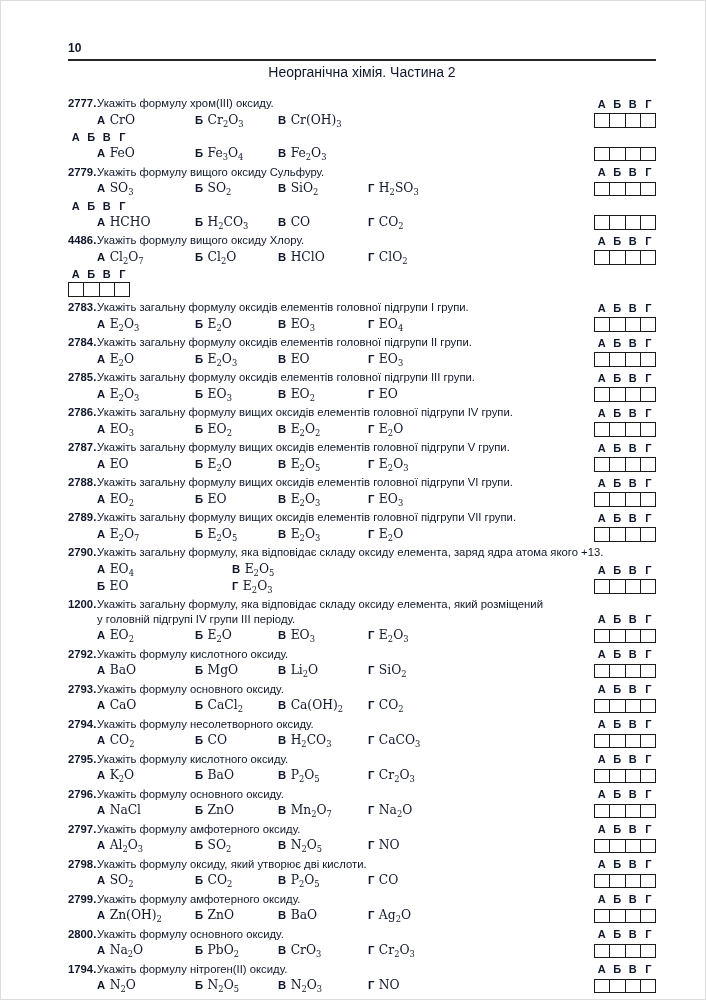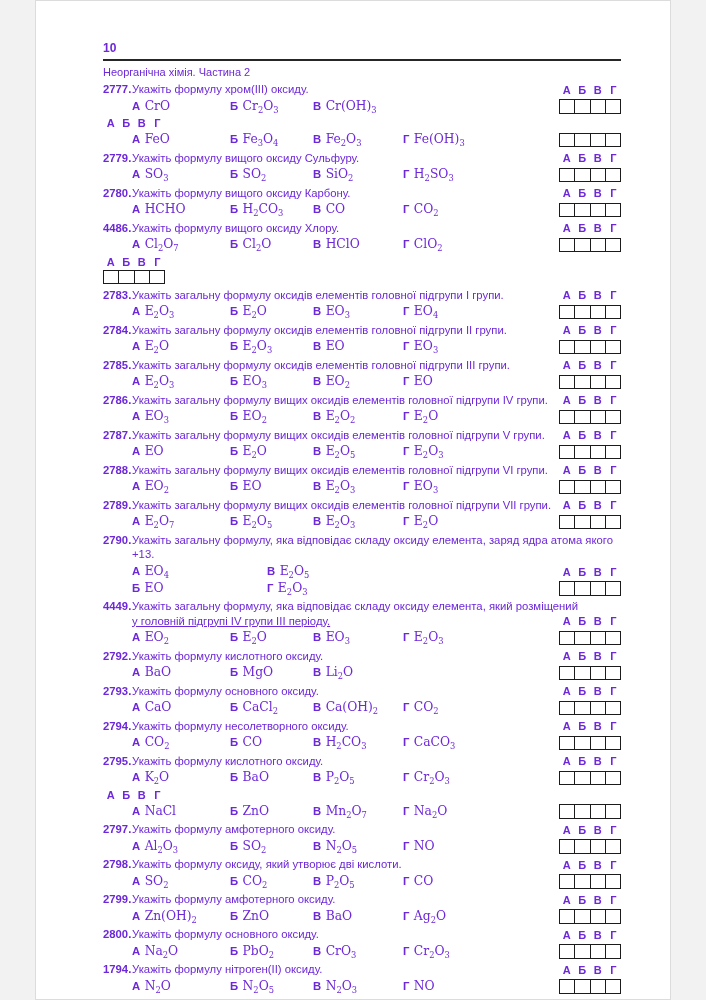--- a/index.html
+++ b/index.html
@@ -1,44 +1,44 @@
 <!DOCTYPE html>
 <html><head>
 <meta charset="utf-8">
 <style>
   html,body { margin:0; padding:0; background:#f2f2f2; }
   .page {
     position:relative;
-    width:636px; height:1000px;
+    width:706px; height:1000px;
     margin:0 auto;
     background:#ffffff;
     box-shadow: inset 0 0 0 1px #dcdcdc;
     font-family:"Liberation Sans", sans-serif;
-    color:#6d28d9;
+    color:#0f172a;
     overflow:hidden;
     box-sizing:border-box;
   }
   .content { padding:40px 50px 0 68px; }
 
   
   .header-top { line-height:13px; }
   .page-num { font-weight:bold; font-size:12px; }
   .header-rule { height:2px; background:#262626; margin:4px 0 5px 0; }
-  .header-bottom { text-align:left; font-size:11px; line-height:13px; }
-  .questions { margin-top:3px; }
+  .header-bottom { text-align:center; font-size:14px; line-height:13px; }
+  .questions { margin-top:17px; }
 
   
   .question { margin-bottom:3.5px; }
   .qrow { display:flex; justify-content:space-between; align-items:flex-end; }
   .qtext {
     font-size:11.3px; line-height:14.5px;
     padding-left:29px; text-indent:-29px;
     flex:1 1 auto;
   }
-  .qtext.cont { text-indent:0;text-decoration:underline; }
+  .qtext.cont { text-indent:0; }
   .qnum { display:inline-block; width:29px; text-indent:0; font-weight:bold; }
 
   
   .opts {
     display:grid;
     grid-template-columns:98px 83px 90px auto;
     padding-left:29px;
     line-height:16px;
     flex:1 1 auto;
     align-items:end;
@@ -109,21 +109,20 @@
               <span class="alet">Б</span>
               <span class="alet">В</span>
               <span class="alet">Г</span>
             </div>
           </div>
           <div class="qrow">
             <div class="opts">
               <span class="opt"><b class="olet">А</b> <span class="formula">FeO</span></span>
               <span class="opt"><b class="olet">Б</b> <span class="formula">Fe<sub>3</sub>O<sub>4</sub></span></span>
               <span class="opt"><b class="olet">В</b> <span class="formula">Fe<sub>2</sub>O<sub>3</sub></span></span>
-              <span class="opt"><b class="olet">Г</b> <span class="formula">Fe(OH)<sub>3</sub></span></span>
             </div>
             <div class="agrid-boxes">
               <div class="abox"></div>
               <div class="abox"></div>
               <div class="abox"></div>
               <div class="abox"></div>
             </div>
           </div>
         </section>
         <section class="question">
@@ -146,21 +145,20 @@
             <div class="agrid-boxes">
               <div class="abox"></div>
               <div class="abox"></div>
               <div class="abox"></div>
               <div class="abox"></div>
             </div>
           </div>
         </section>
         <section class="question">
           <div class="qrow">
-            <div class="qtext"><b class="qnum">2780.</b>Укажіть формулу вищого оксиду Карбону.</div>
             <div class="agrid-letters">
               <span class="alet">А</span>
               <span class="alet">Б</span>
               <span class="alet">В</span>
               <span class="alet">Г</span>
             </div>
           </div>
           <div class="qrow">
             <div class="opts">
               <span class="opt"><b class="olet">А</b> <span class="formula">HCHO</span></span>
@@ -418,21 +416,21 @@
             <div class="agrid-boxes">
               <div class="abox"></div>
               <div class="abox"></div>
               <div class="abox"></div>
               <div class="abox"></div>
             </div>
           </div>
         </section>
         <section class="question">
           <div class="qrow">
-            <div class="qtext"><b class="qnum">4449.</b>Укажіть загальну формулу, яка відповідає складу оксиду елемента, який розміщений</div>
+            <div class="qtext"><b class="qnum">1200.</b>Укажіть загальну формулу, яка відповідає складу оксиду елемента, який розміщений</div>
           </div>
           <div class="qrow">
             <div class="qtext cont">у головній підгрупі IV групи III періоду.</div>
             <div class="agrid-letters">
               <span class="alet">А</span>
               <span class="alet">Б</span>
               <span class="alet">В</span>
               <span class="alet">Г</span>
             </div>
           </div>
@@ -459,20 +457,21 @@
               <span class="alet">Б</span>
               <span class="alet">В</span>
               <span class="alet">Г</span>
             </div>
           </div>
           <div class="qrow">
             <div class="opts">
               <span class="opt"><b class="olet">А</b> <span class="formula">BaO</span></span>
               <span class="opt"><b class="olet">Б</b> <span class="formula">MgO</span></span>
               <span class="opt"><b class="olet">В</b> <span class="formula">Li<sub>2</sub>O</span></span>
+              <span class="opt"><b class="olet">Г</b> <span class="formula">SiO<sub>2</sub></span></span>
             </div>
             <div class="agrid-boxes">
               <div class="abox"></div>
               <div class="abox"></div>
               <div class="abox"></div>
               <div class="abox"></div>
             </div>
           </div>
         </section>
         <section class="question">
@@ -545,20 +544,21 @@
             <div class="agrid-boxes">
               <div class="abox"></div>
               <div class="abox"></div>
               <div class="abox"></div>
               <div class="abox"></div>
             </div>
           </div>
         </section>
         <section class="question">
           <div class="qrow">
+            <div class="qtext"><b class="qnum">2796.</b>Укажіть формулу основного оксиду.</div>
             <div class="agrid-letters">
               <span class="alet">А</span>
               <span class="alet">Б</span>
               <span class="alet">В</span>
               <span class="alet">Г</span>
             </div>
           </div>
           <div class="qrow">
             <div class="opts">
               <span class="opt"><b class="olet">А</b> <span class="formula">NaCl</span></span>

